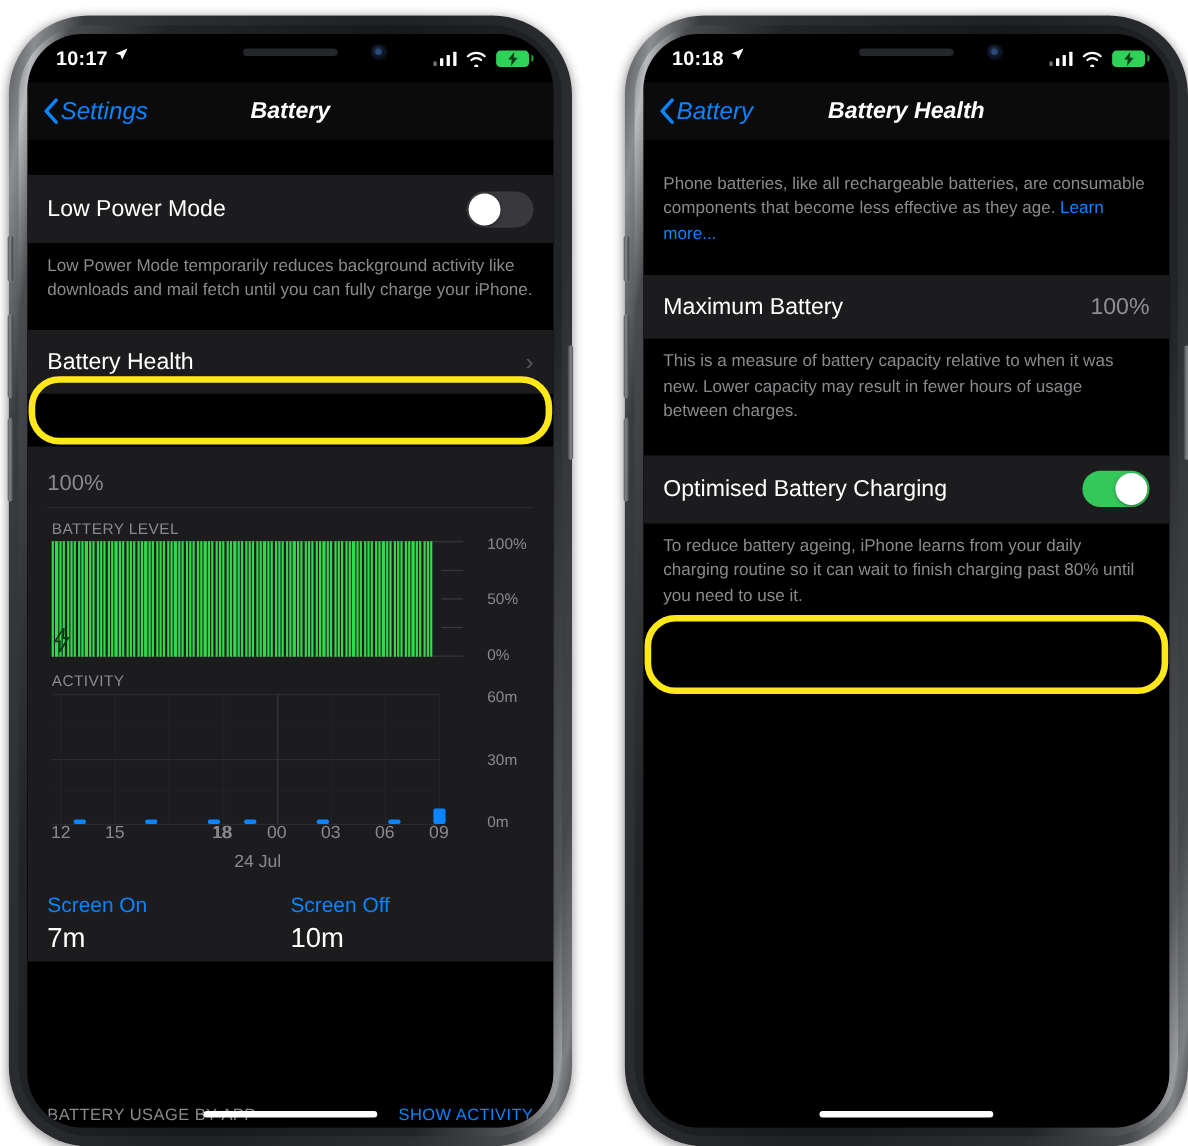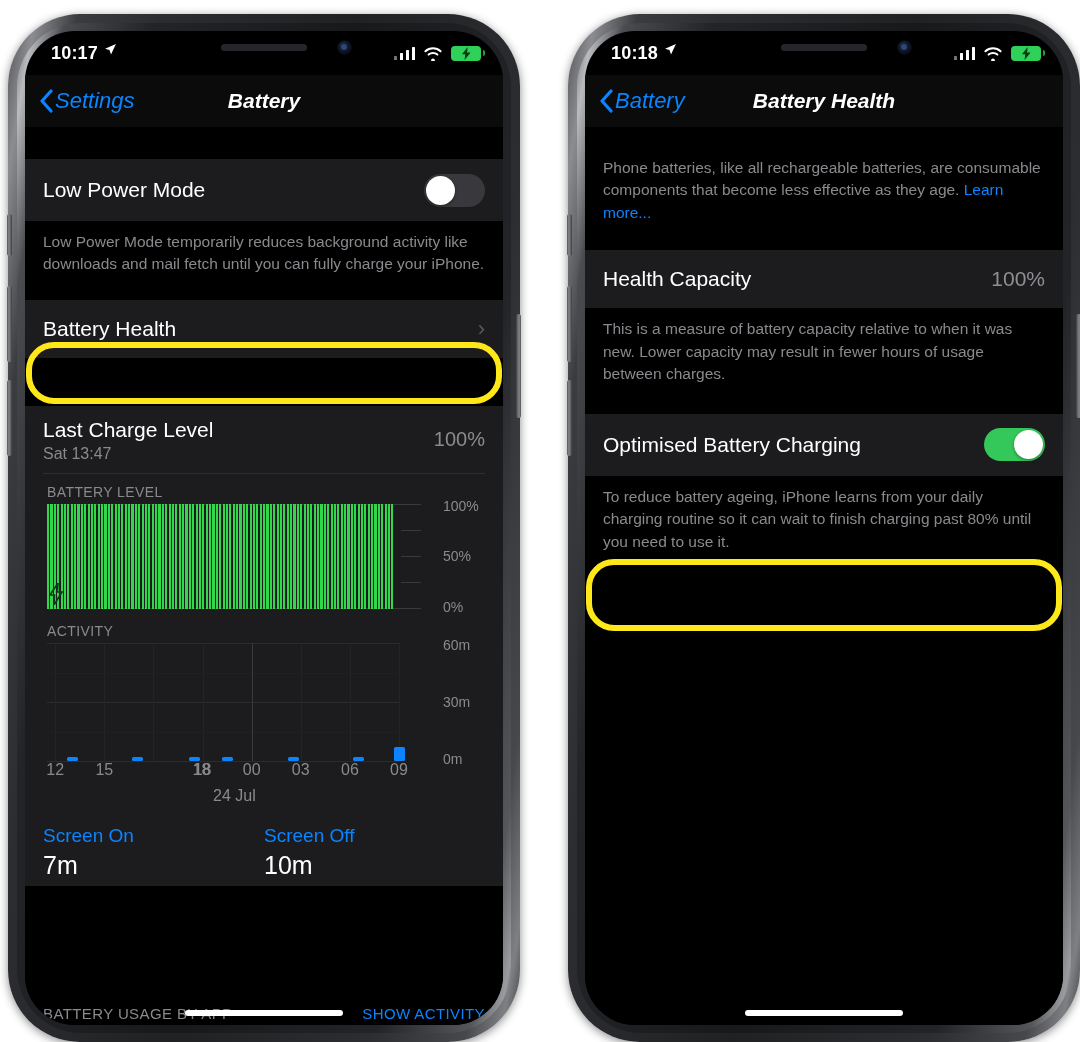--- a/index.html
+++ b/index.html
@@ -246,24 +246,20 @@
         <div class="footnote">Low Power Mode temporarily reduces background activity like downloads and mail fetch until you can fully charge your iPhone.</div>
 
         <div class="row" style="height:58px;margin-top:24px;">
           <span class="row-label">Battery Health</span>
           <span class="chev">›</span>
         </div>
 
         <div class="card" style="margin-top:48px;padding-bottom:6px;">
 
           <div class="charge-row">
-            <div>
-              <div class="charge-title">Last Charge Level</div>
-              <div class="charge-sub">Sat 13:47</div>
-            </div>
             <div class="charge-pct">100%</div>
           </div>
 
           <div class="divider"></div>
 
           <div class="chart-label">BATTERY LEVEL</div>
 
           <div class="chartbox">
             <div class="blevel" style="width:352px;">
               <div class="bl-grid" style="width:374px;">
@@ -510,21 +506,21 @@
         <div class="nav-title">Battery Health</div>
       </div>
 
       <div class="content">
 
         <div class="footnote" style="padding-top:30px;">
           <span>Phone batteries, like all rechargeable batteries, are consumable components that become less effective as they age. </span><span class="link">Learn more...</span>
         </div>
 
         <div class="row" style="height:58px;margin-top:26px;">
-          <span class="row-label">Health Capacity</span>
+          <span class="row-label">Maximum Battery</span>
           <span class="row-value">100%</span>
         </div>
 
         <div class="footnote">This is a measure of battery capacity relative to when it was new. Lower capacity may result in fewer hours of usage between charges.</div>
 
 
 
         <div class="row" style="height:62px;margin-top:28px;">
           <span class="row-label">Optimised Battery Charging</span>
           <span class="toggle on">

